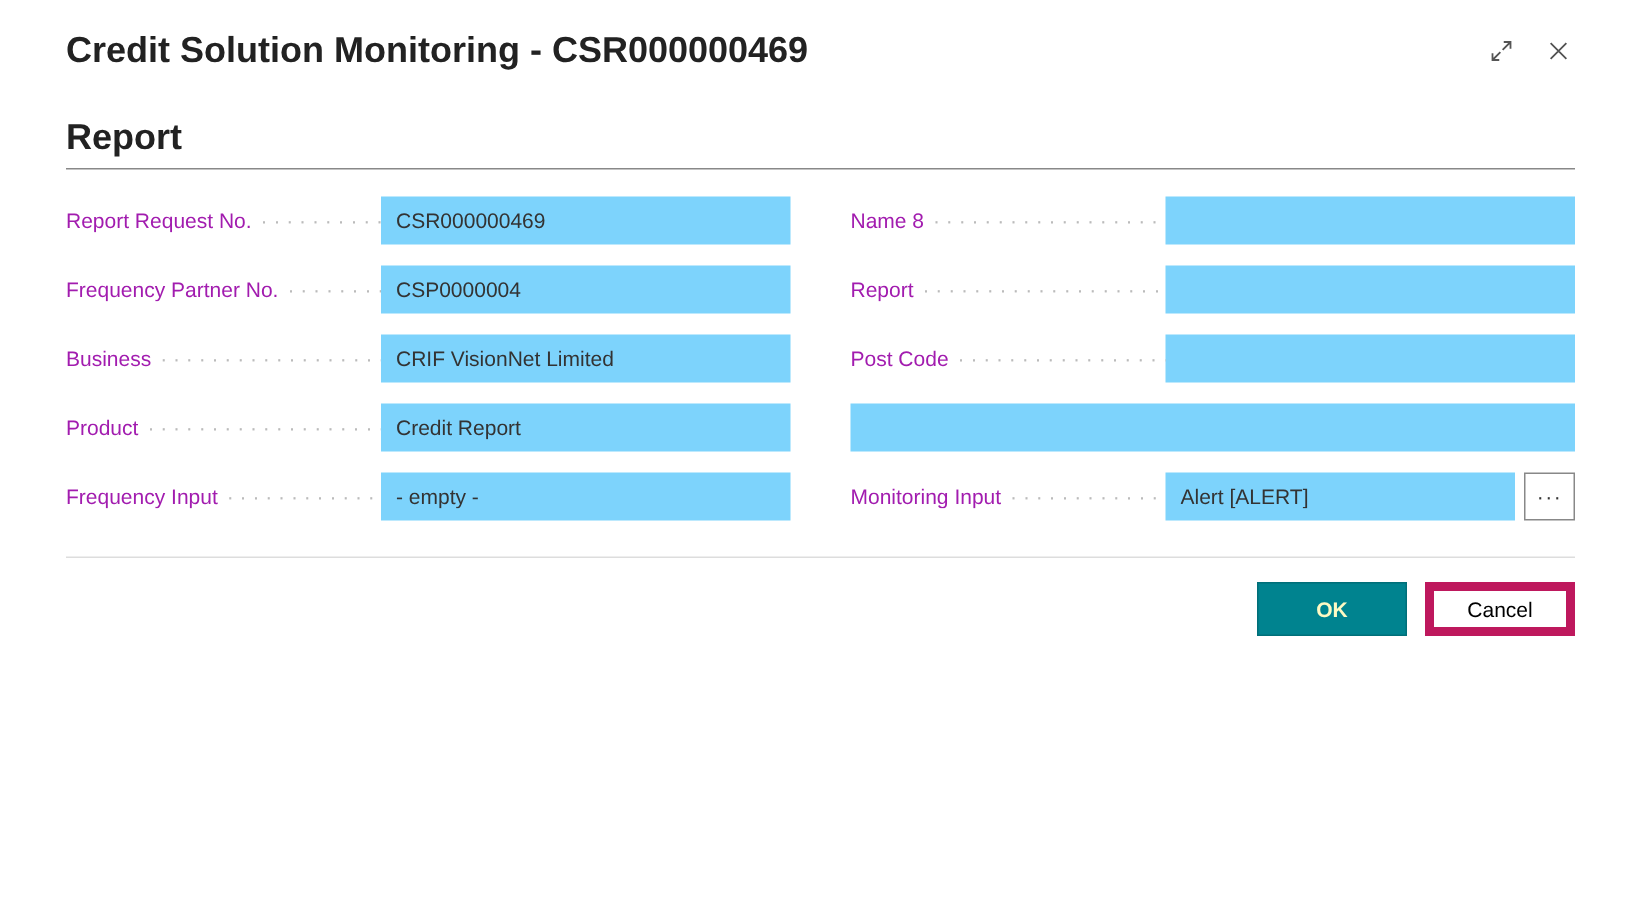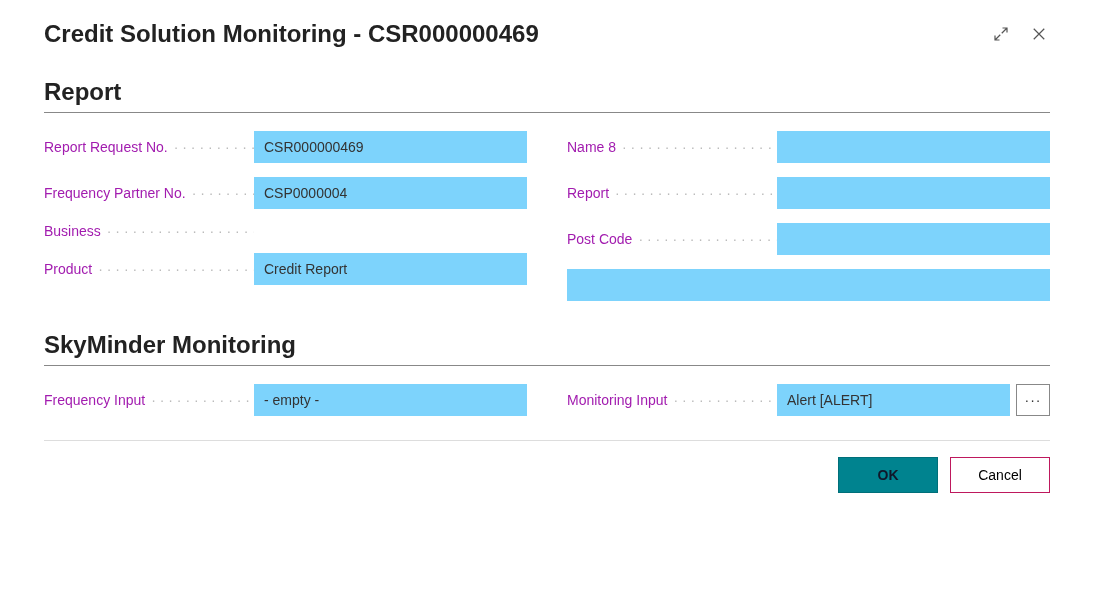--- a/index.html
+++ b/index.html
@@ -119,28 +119,28 @@
     margin-top: 24px;
     padding-top: 16px;
     display: flex;
     justify-content: flex-end;
     gap: 12px;
   }
   .btn {
     min-width: 100px;
     height: 36px;
     font-size: 14px;
-    border: 1px solid #be185d;
+    border: 6px solid #be185d;
     background: #fff;
     cursor: pointer;
     font-family: inherit;
   }
   .btn-primary {
     background: #00838f;
-    color: #0f172a;
+    color: #fef9c3;
     border: 1px solid #006f79;
     font-weight: 600;
   }
 </style>
 </head>
 <body>
 
 <div class="dialog">
 
   <div class="dialog-header">
@@ -169,20 +169,21 @@
         <input class="field-input" value="CSR000000469" style="">
       </div>
 
       <div class="field-row">
         <div class="field-label"><span>Frequency Partner No.</span></div>
         <input class="field-input" value="CSP0000004" style="">
       </div>
 
       <div class="field-row">
         <div class="field-label"><span>Business</span></div>
+        <input class="field-input" value="CRIF VisionNet Limited" style="">
       </div>
 
       <div class="field-row">
         <div class="field-label"><span>Product</span></div>
         <input class="field-input" value="Credit Report" style="">
       </div>
 
       <div class="field-row">
       </div>
 
@@ -204,21 +205,20 @@
         <input class="field-input" value="" style="">
       </div>
 
       <div class="field-row">
         <input class="field-input" value="" style="">
       </div>
 
     </div>
   </div>
 
-  <div class="section-heading">SkyMinder Monitoring</div>
 
   <div class="two-col">
     <div class="col">
       <div class="field-row">
         <div class="field-label"><span>Frequency Input</span></div>
         <input class="field-input" value="- empty -" style="">
       </div>
     </div>
     <div class="col">
       <div class="field-row">

